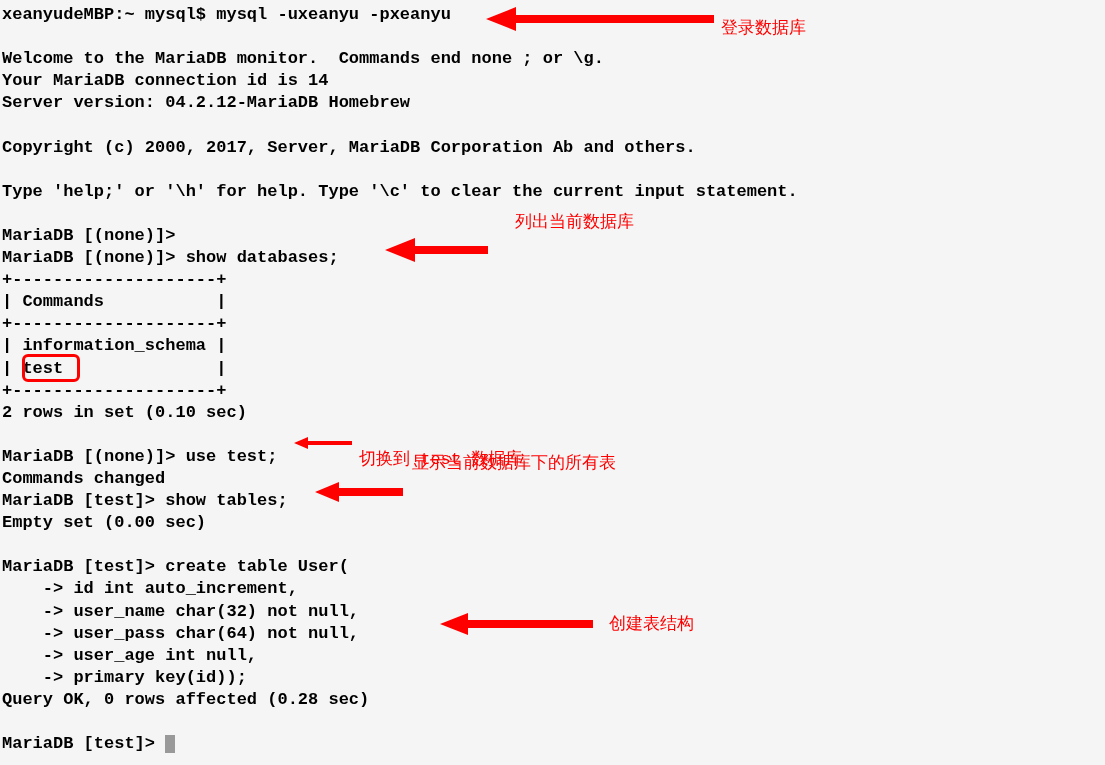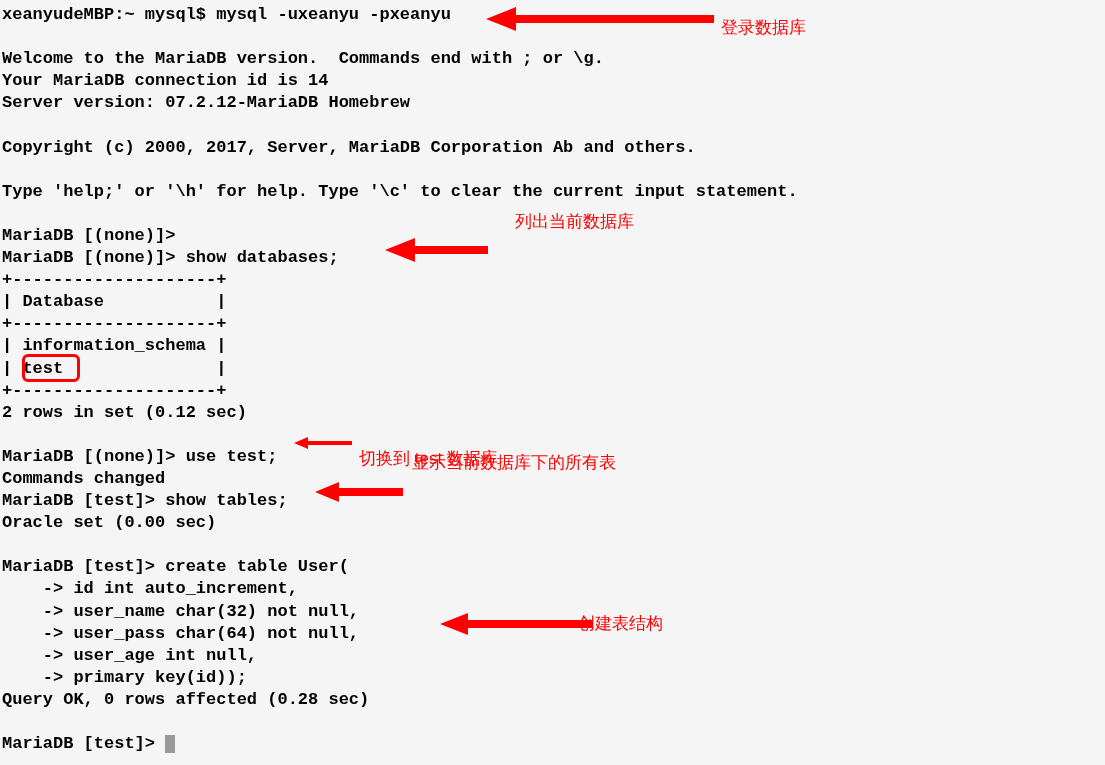--- a/index.html
+++ b/index.html
@@ -18,21 +18,21 @@
   .terminal {
     background: #f5f5f5;
     padding: 4px 2px;
     line-height: 1.3;
     white-space: pre;
     height: 750px;
   }
   .annotation {
     position: absolute;
     color: #f00;
-    font-family: Liberation Sans, sans-serif;
+    font-family: Liberation Mono, monospace;
     font-weight: normal;
     font-size: 17px;
     white-space: nowrap;
   }
   .arrow {
     position: absolute;
   }
   .circle-mark2 {
     position: absolute;
     border: 3px solid #f00;
@@ -48,42 +48,42 @@
     height: 18px;
     background: #999;
     vertical-align: text-bottom;
   }
 </style>
 </head>
 <body>
 
 <div class="terminal"><span>xeanyudeMBP:~ mysql$ mysql -uxeanyu -pxeanyu</span>
 <span></span>
-<span>Welcome to the MariaDB version.  Commands end with ; or \g.</span>
+<span>Welcome to the MariaDB monitor.  Commands end none ; or \g.</span>
 <span>Your MariaDB connection id is 14</span>
-<span>Server version: 07.2.12-MariaDB Homebrew</span>
+<span>Server version: 04.2.12-MariaDB Homebrew</span>
 <span></span>
 <span>Copyright (c) 2000, 2017, Server, MariaDB Corporation Ab and others.</span>
 <span></span>
 <span>Type 'help;' or '\h' for help. Type '\c' to clear the current input statement.</span>
 <span></span>
 <span>MariaDB [(none)]&gt;</span>
 <span>MariaDB [(none)]&gt; show databases;</span>
 <span>+--------------------+</span>
-<span>| Database           |</span>
+<span>| Commands           |</span>
 <span>+--------------------+</span>
 <span>| information_schema |</span>
 <span>| test               |</span>
 <span>+--------------------+</span>
-<span>2 rows in set (0.12 sec)</span>
+<span>2 rows in set (0.10 sec)</span>
 <span></span>
 <span>MariaDB [(none)]&gt; use test;</span>
 <span>Commands changed</span>
 <span>MariaDB [test]&gt; show tables;</span>
-<span>Oracle set (0.00 sec)</span>
+<span>Empty set (0.00 sec)</span>
 <span></span>
 <span>MariaDB [test]&gt; create table User(</span>
 <span>    -&gt; id int auto_increment,</span>
 <span>    -&gt; user_name char(32) not null,</span>
 <span>    -&gt; user_pass char(64) not null,</span>
 <span>    -&gt; user_age int null,</span>
 <span>    -&gt; primary key(id));</span>
 <span>Query OK, 0 rows affected (0.28 sec)</span>
 <span></span>
 <span>MariaDB [test]&gt; </span><span class="cursor-block"></span></div>
@@ -106,13 +106,13 @@
 <div class="annotation" style="left:359px;top:447px">切换到 test 数据库</div>
 
 <svg class="arrow" style="left:315px;top:480px;width:90px;height:24px">
   <polygon points="0,12 24,2 24,8 88,8 88,16 24,16 24,22" fill="#f00"></polygon>
 </svg>
 <div class="annotation" style="left:412px;top:451px">显示当前数据库下的所有表</div>
 
 <svg class="arrow" style="left:440px;top:610px;width:155px;height:28px">
   <polygon points="0,14 28,3 28,10 153,10 153,18 28,18 28,25" fill="#f00"></polygon>
 </svg>
-<div class="annotation" style="left:578px;top:612px">创建表结构</div>
+<div class="annotation" style="left:609px;top:612px">创建表结构</div>
 
 </body></html>

